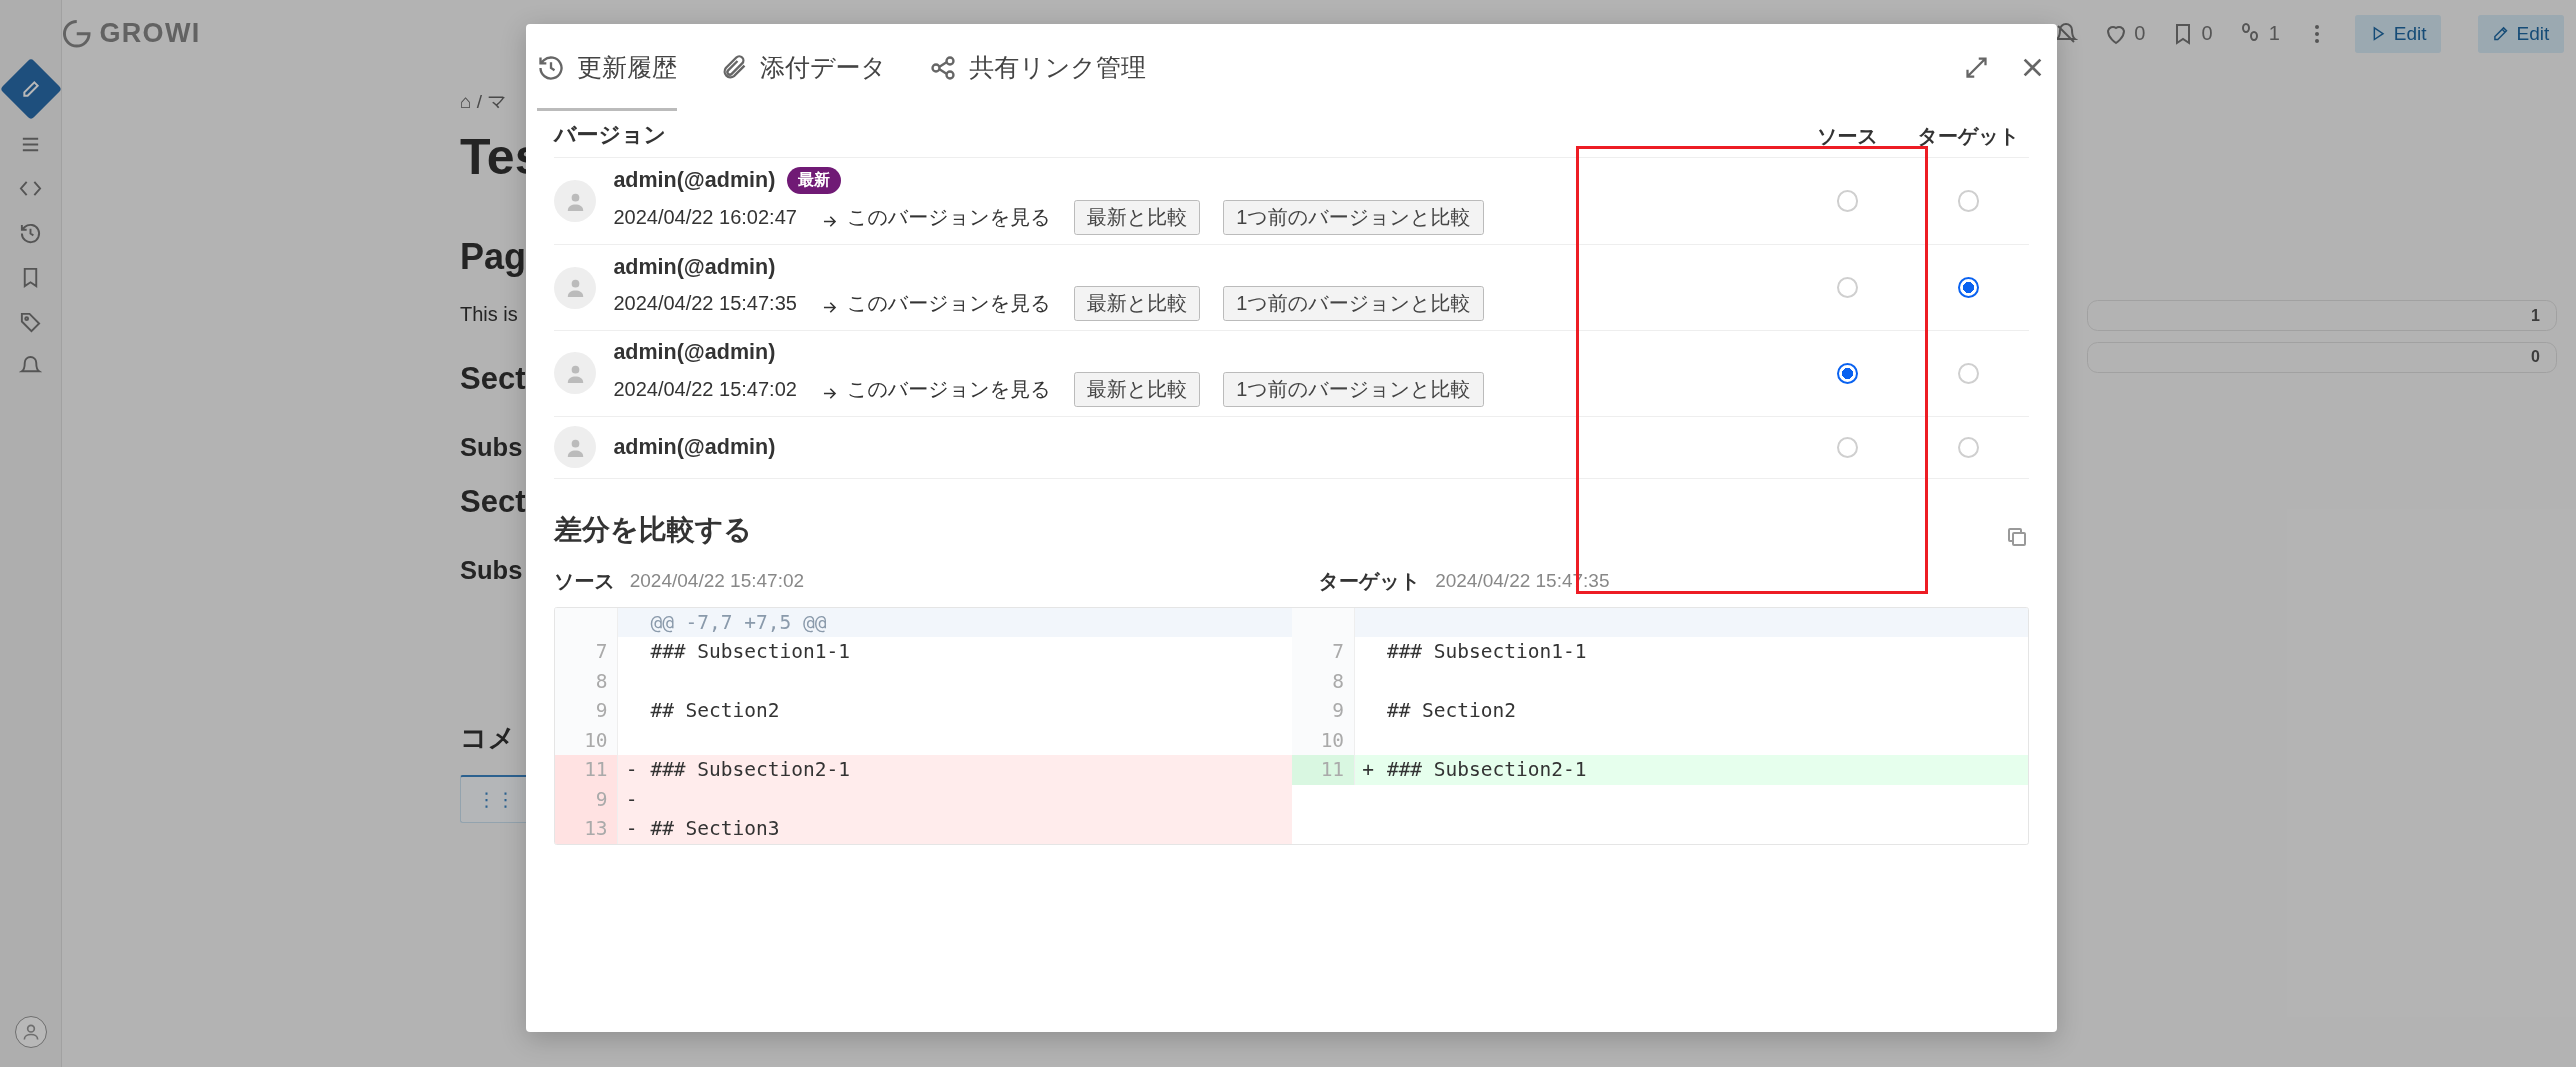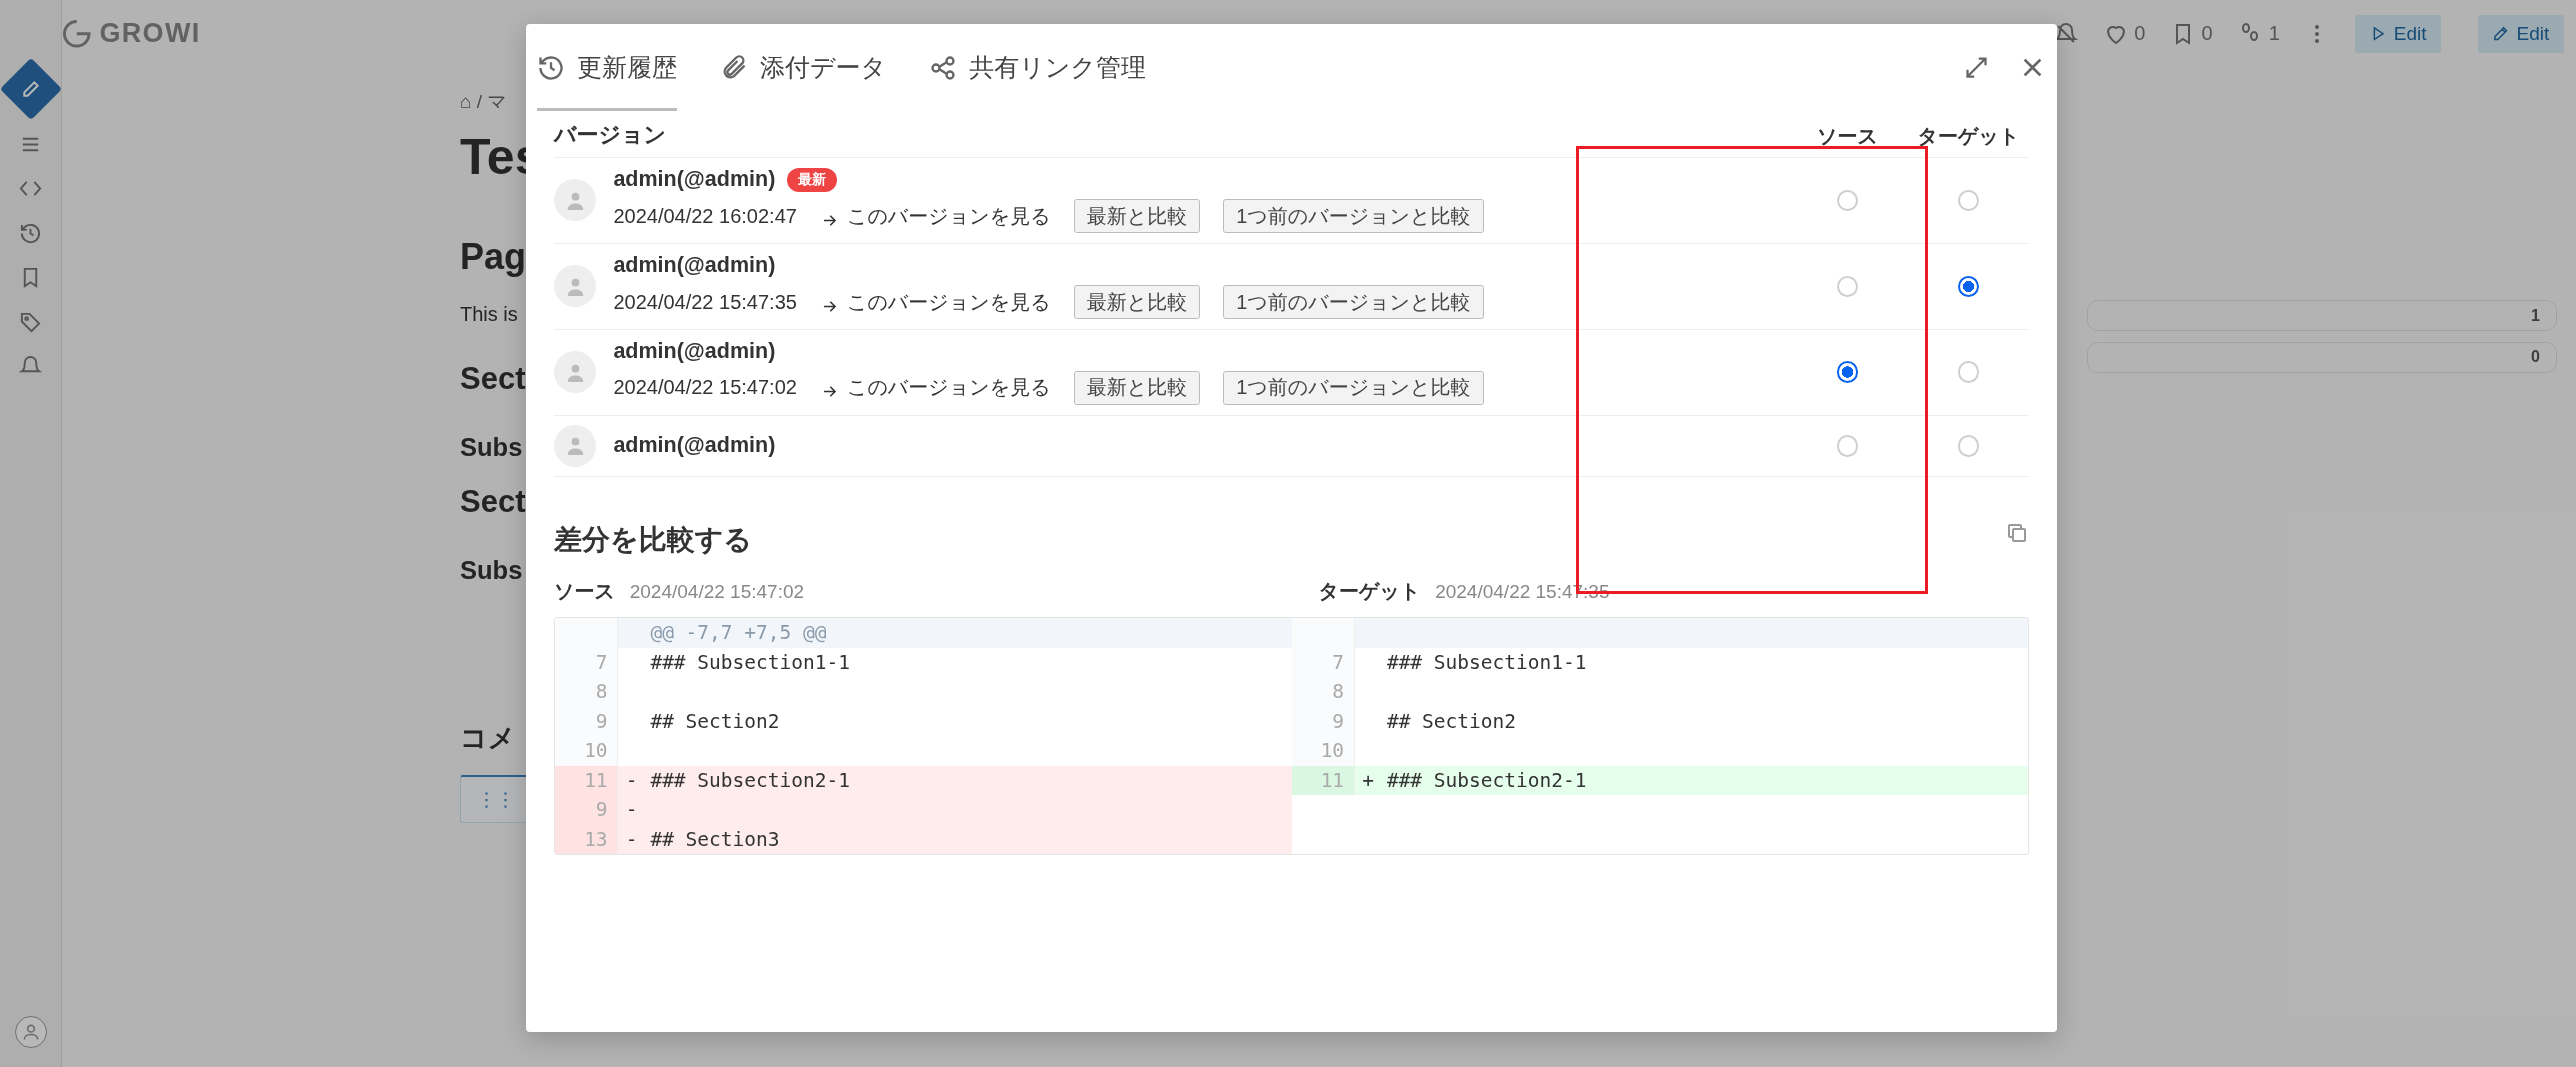--- a/index.html
+++ b/index.html
@@ -52,28 +52,28 @@
 .ver-head{display:flex;align-items:flex-end;height:47px;border-bottom:0.7px solid #eee;padding-bottom:6.7px}
 .ver-head-title{font-size:22px;font-weight:600}
 .col-head{font-size:20px;font-weight:600;color:#333;text-align:center}
 .col-src,.col-tgt{width:121px}
 .highlight-box{border:3.4px solid #ed1c24;position:absolute;}
 
 .ver-row{display:flex;align-items:center;border-bottom:0.7px solid #eee;padding:9.4px 0}
 .avatar{width:42px;height:42px;border-radius:50%;background:#eee;display:flex;align-items:center;justify-content:center;color:#bbb;margin-right:17.4px;flex:0 0 auto}
 .ver-main{flex:1}
 .ver-user{font-size:21.5px;font-weight:700;display:flex;align-items:center;gap:12px}
-.badge{background:#ef4444;color:#fff;border-radius:13.4px;font-size:14px;padding:2.7px 10.7px;font-weight:600}
+.badge{background:#701a75;color:#fff;border-radius:13.4px;font-size:16px;padding:2.7px 10.7px;font-weight:600}
 .ver-meta{display:flex;align-items:center;gap:23px;margin-top:6.7px;font-size:20px}
 .ver-link{color:#333;display:flex;align-items:flex-end;gap:8px}
 .btn-outline{background:#f3f3f3;border:0.7px solid #bbb;border-radius:2.7px;padding:2.7px 12px;font-size:20px;color:#444}
 .radio{width:21.5px;height:21.5px;border:2px solid #cfcfcf;border-radius:50%;margin:0 auto;display:block}
 .radio.on{border-color:#0a62f0;background:radial-gradient(circle,#0a62f0 0,#0a62f0 45%,#fff 47%,#fff 100%)}
 
-.diff-title-row{display:flex;align-items:flex-start;margin-top:44px}
+.diff-title-row{display:flex;align-items:flex-end;margin-top:32px}
 .diff-title{font-size:28px;font-weight:600}
 .copy-ic{margin-left:auto;color:#999}
 .diff-sub{display:flex;gap:54px;margin-top:19px;font-size:20px}
 .diff-sub .lbl{font-weight:600;margin-right:14.8px}
 .diff-sub .ts{color:#888;font-size:19px}
 .diff-sub .half{width:50%;display:flex;align-items:center}
 
 .diff-box{margin-top:12px;border:0.7px solid #e5e5e5;border-radius:2.7px;font-family:ui-monospace,Menlo,Consolas,monospace;font-size:19.5px;overflow:hidden}
 .diff-hunk{display:flex}
 .diff-col{width:50%}

